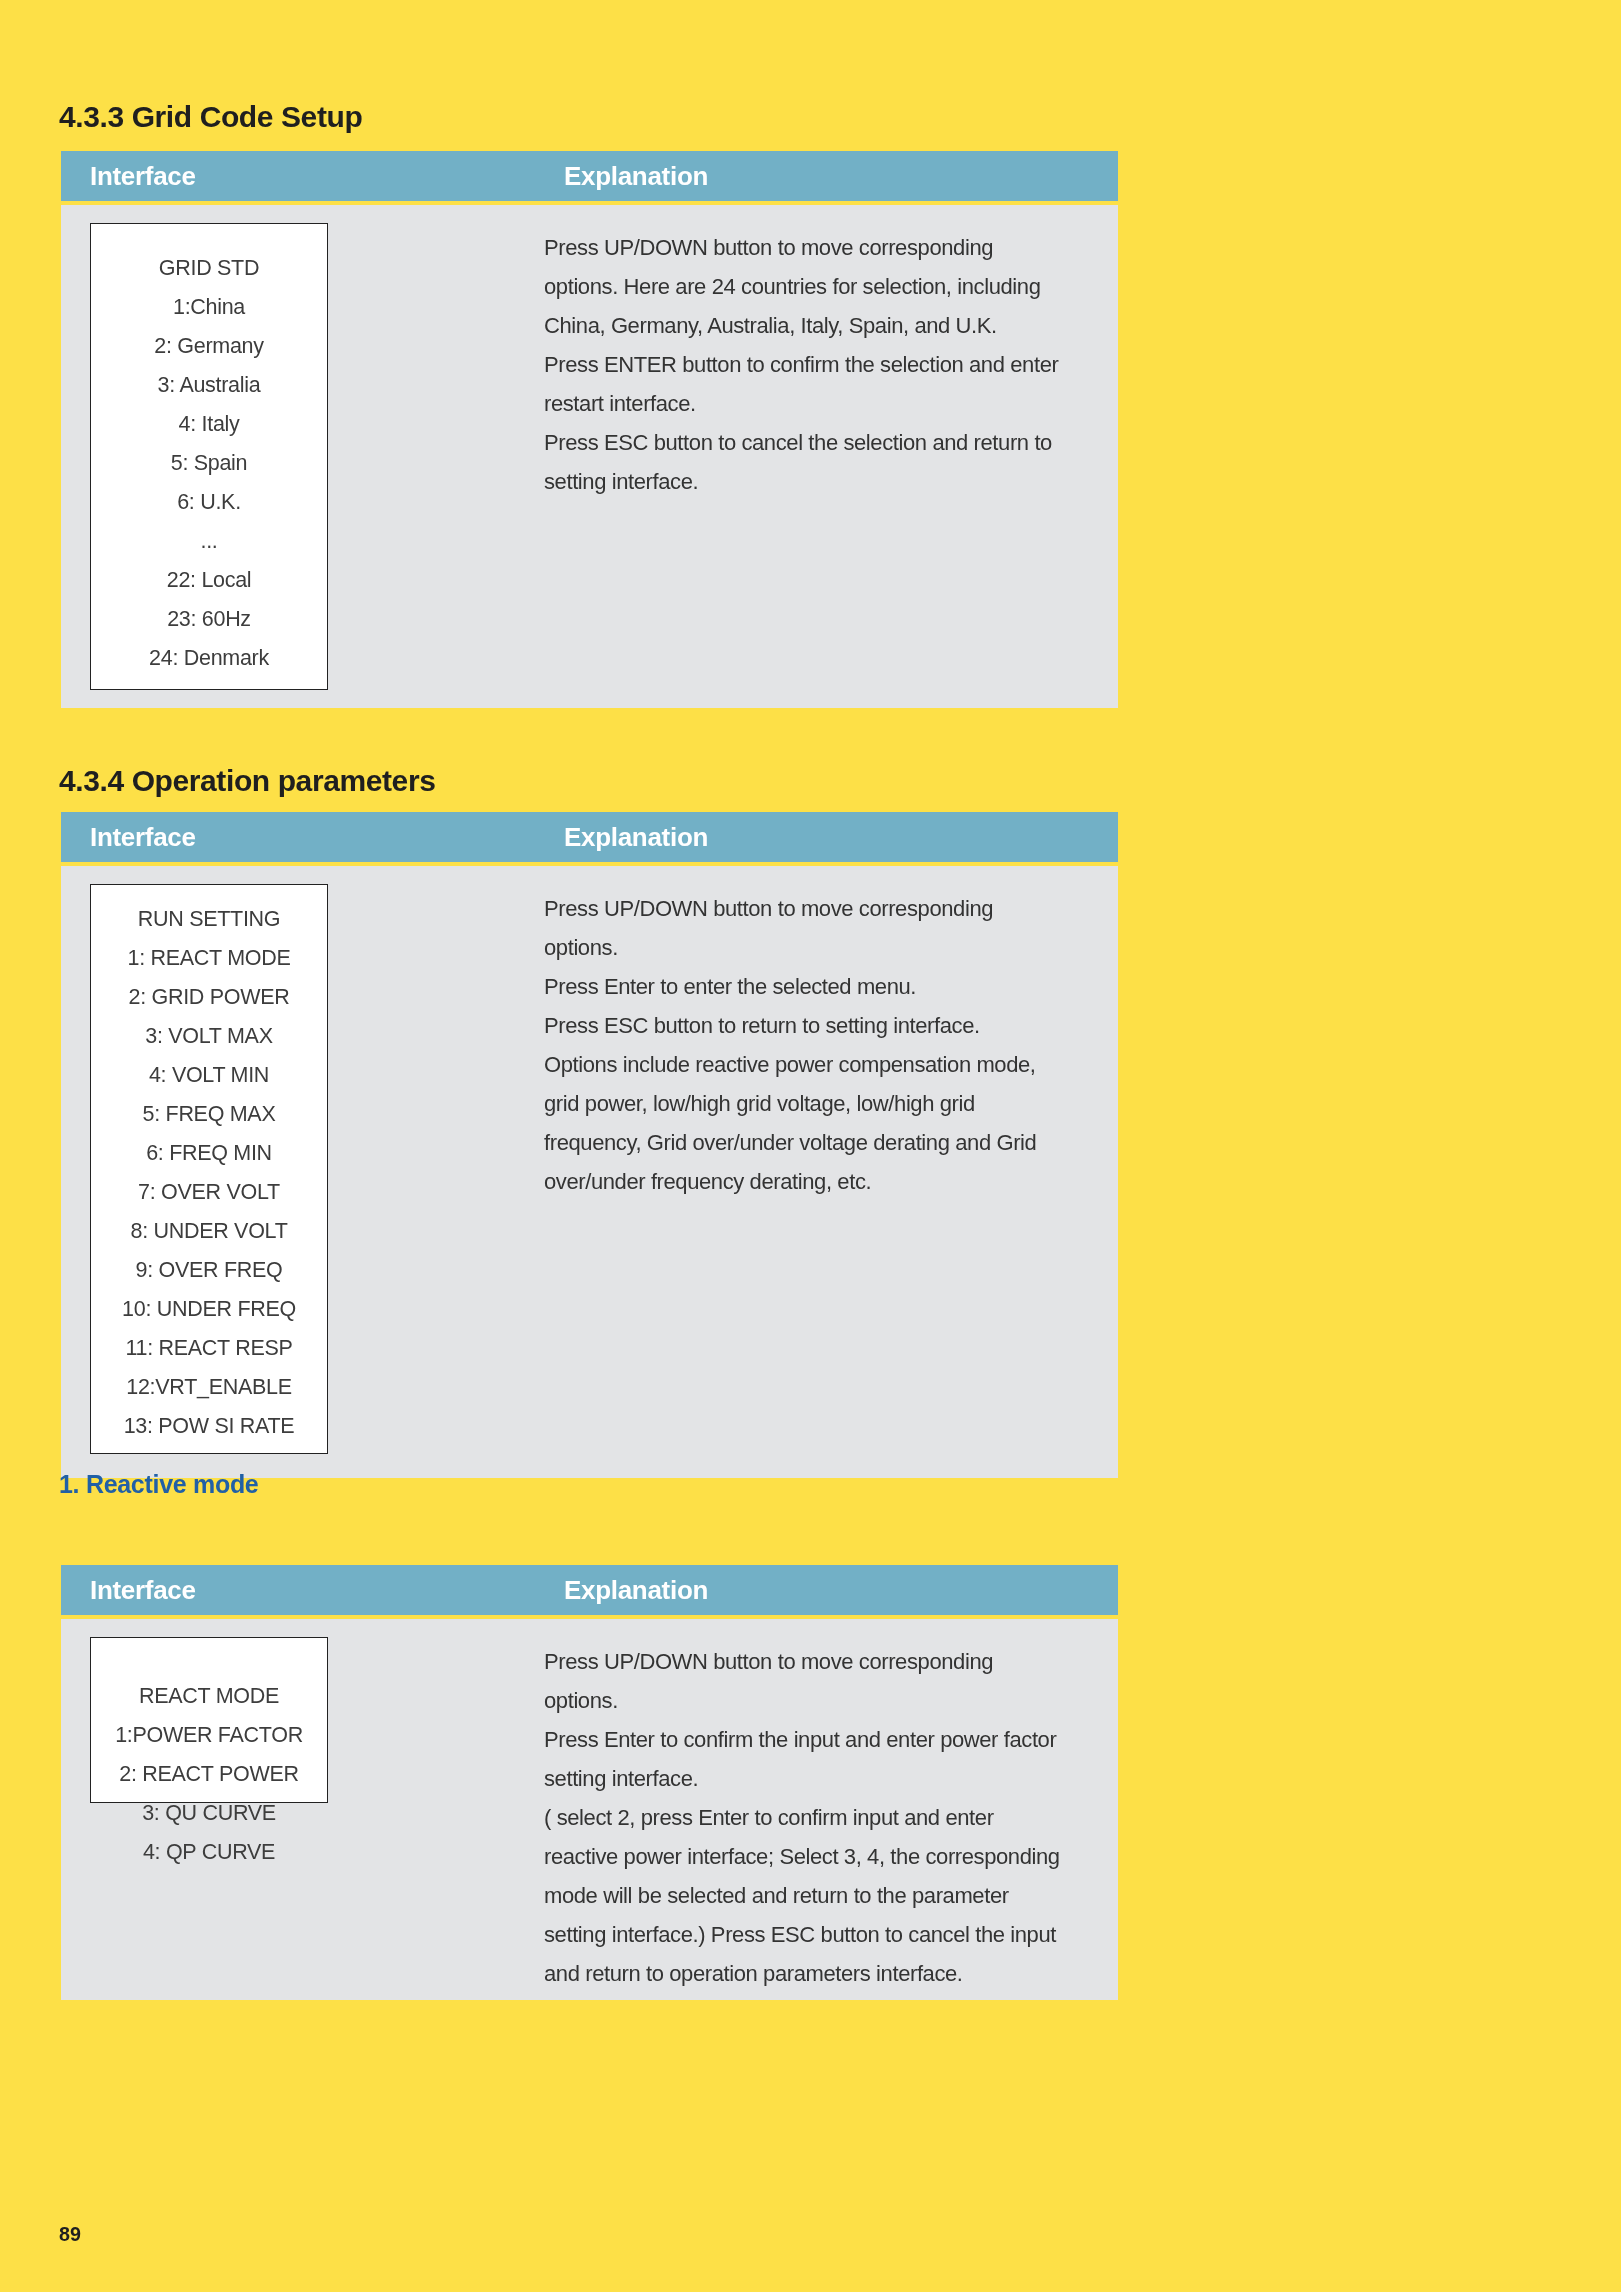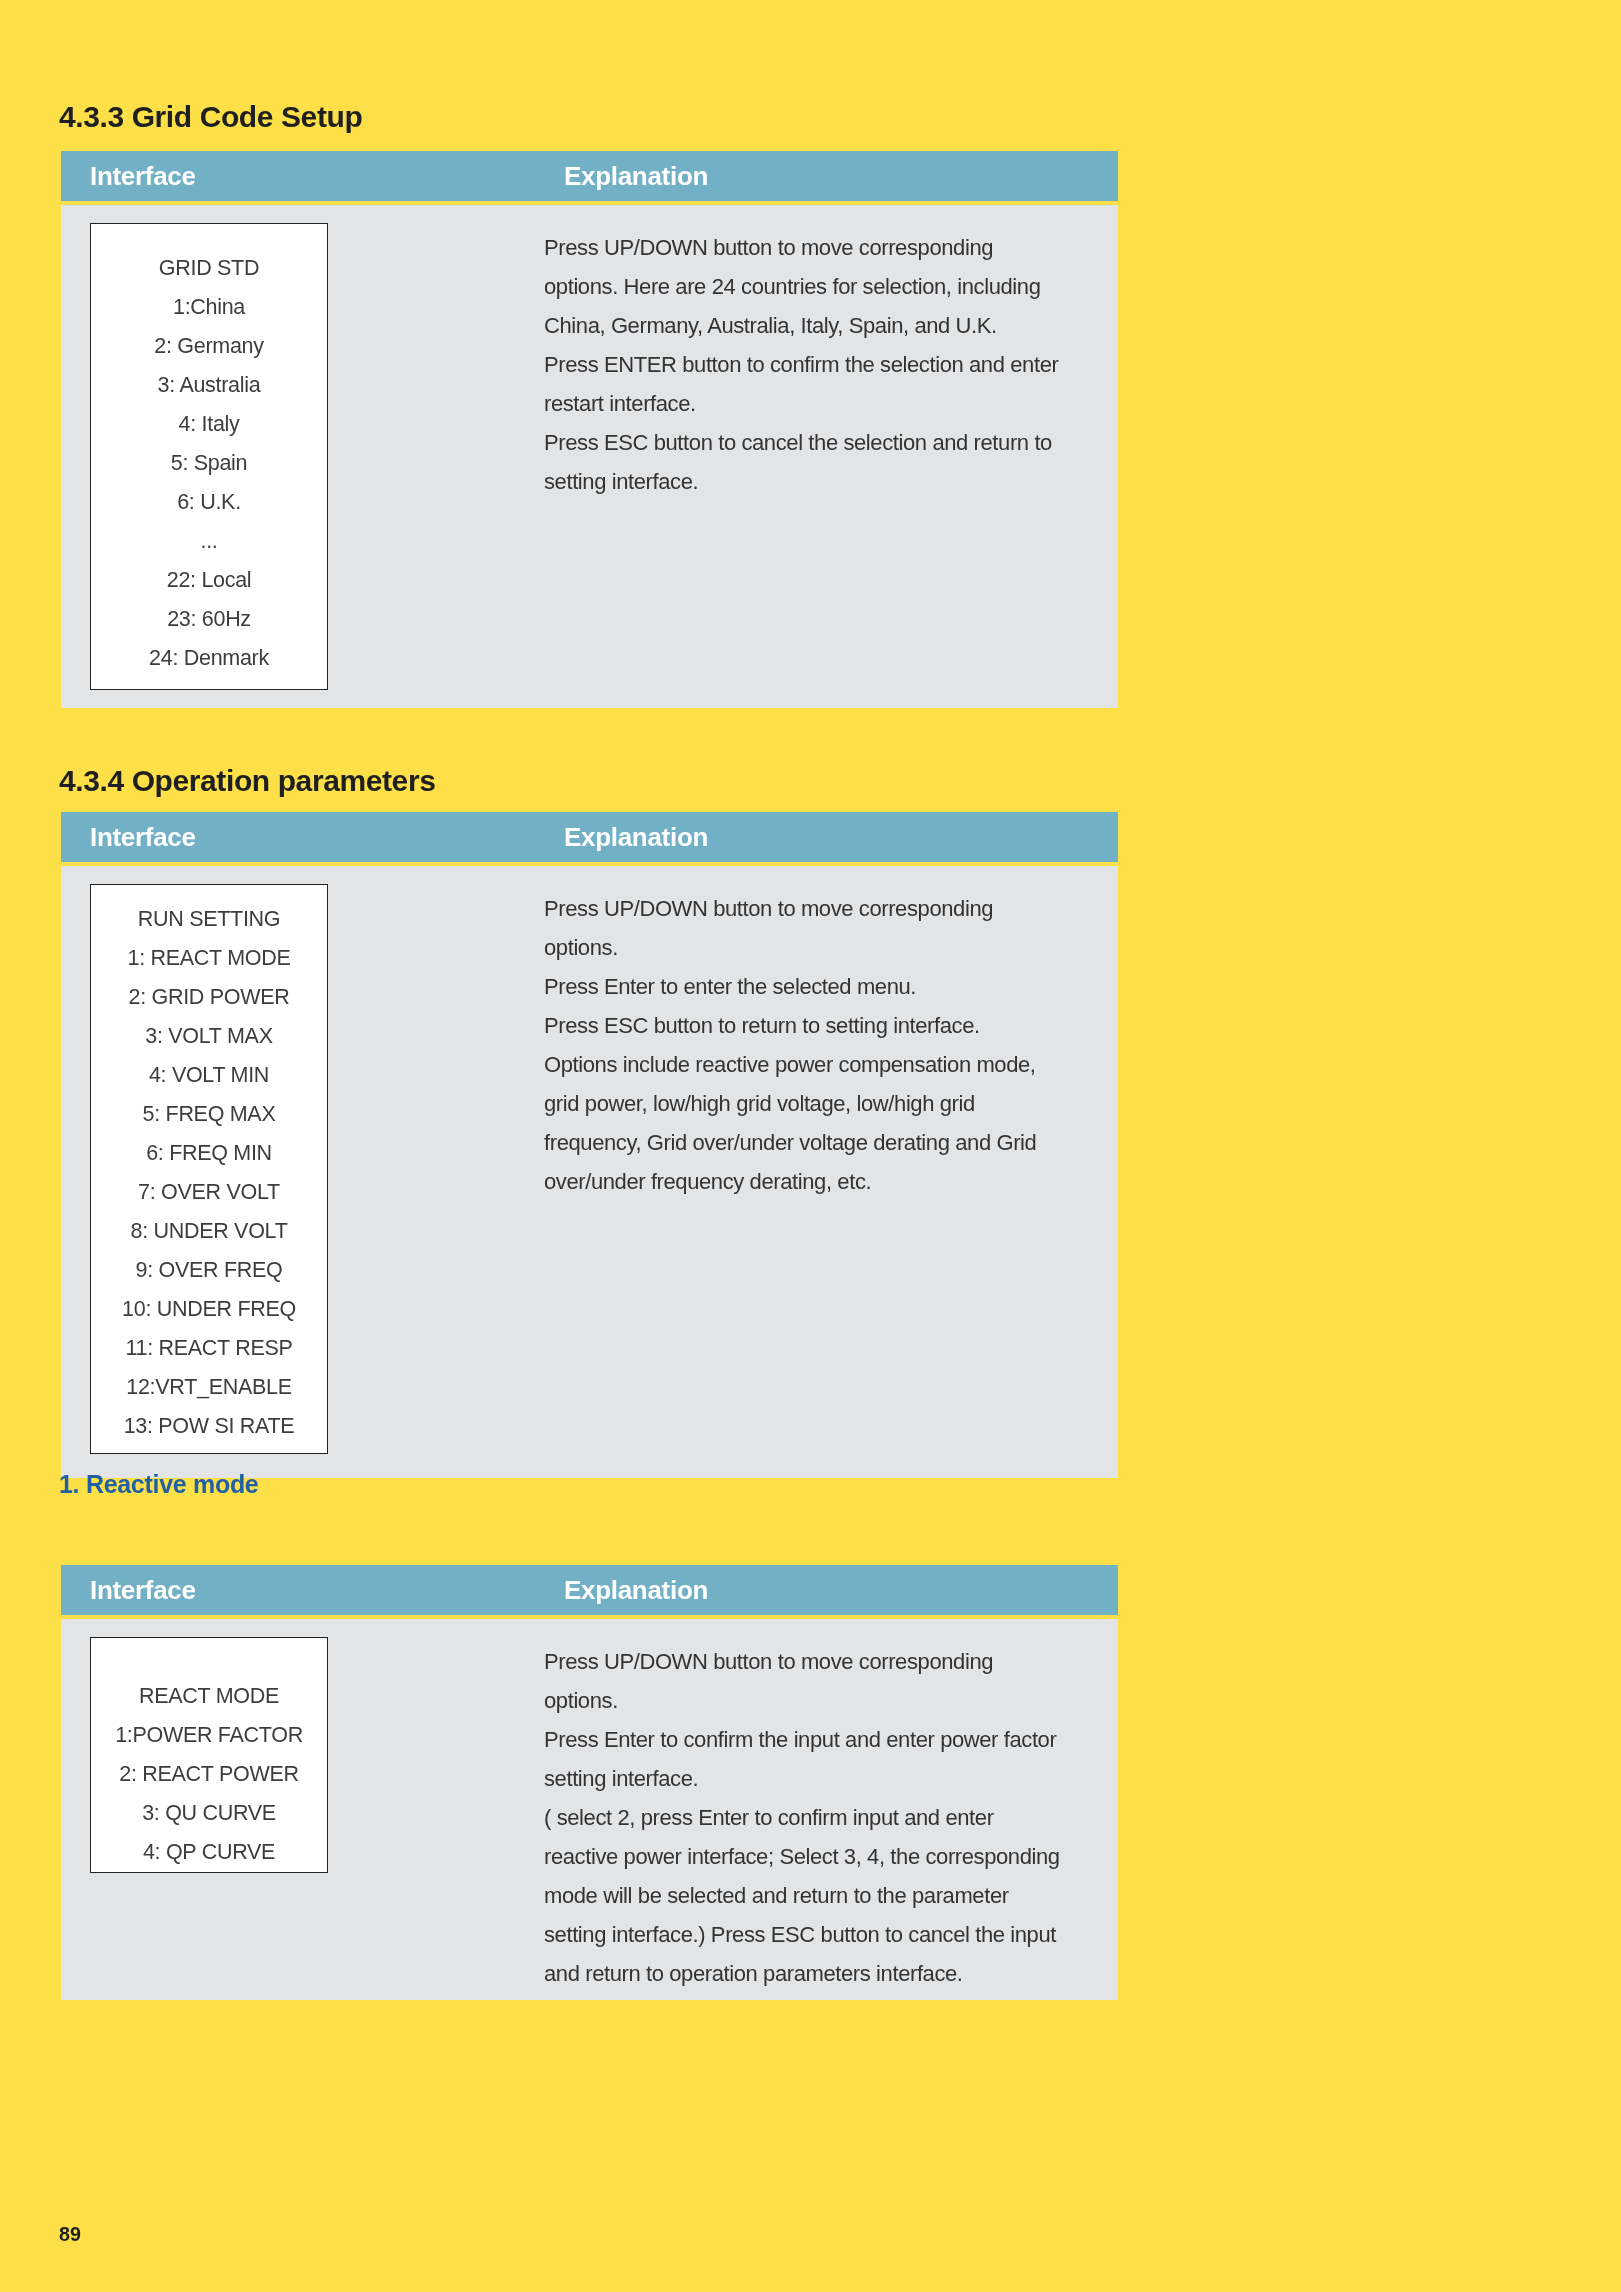--- a/index.html
+++ b/index.html
@@ -80,21 +80,21 @@
     border: 1.8px solid #222222;
     text-align: center;
     font-size: 21.5px;
     line-height: 39px;
     color: #3d3d3d;
     white-space: pre-line;
     letter-spacing: -0.3px;
   }
   .t1 .screen-box { height: 467px; padding-top: 25px; }
   .t2 .screen-box { height: 570px; padding-top: 15px; }
-  .t3 .screen-box { height: 236px; padding-top: 39px; }
+  .t3 .screen-box { height: 166px; padding-top: 39px; }
   .expl {
     position: absolute;
     left: 483px;
     top: 23px;
     width: 551px;
     font-size: 22px;
     line-height: 39px;
     color: #333333;
     white-space: pre-line;
     letter-spacing: -0.4px;

